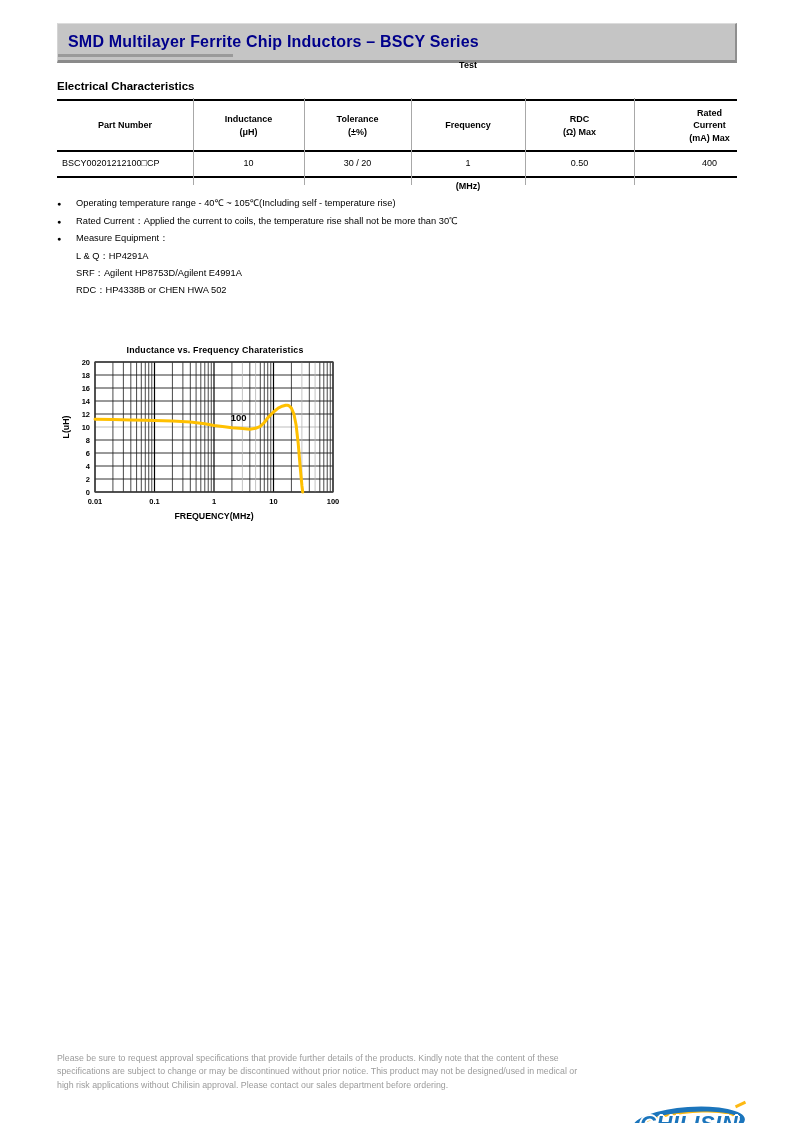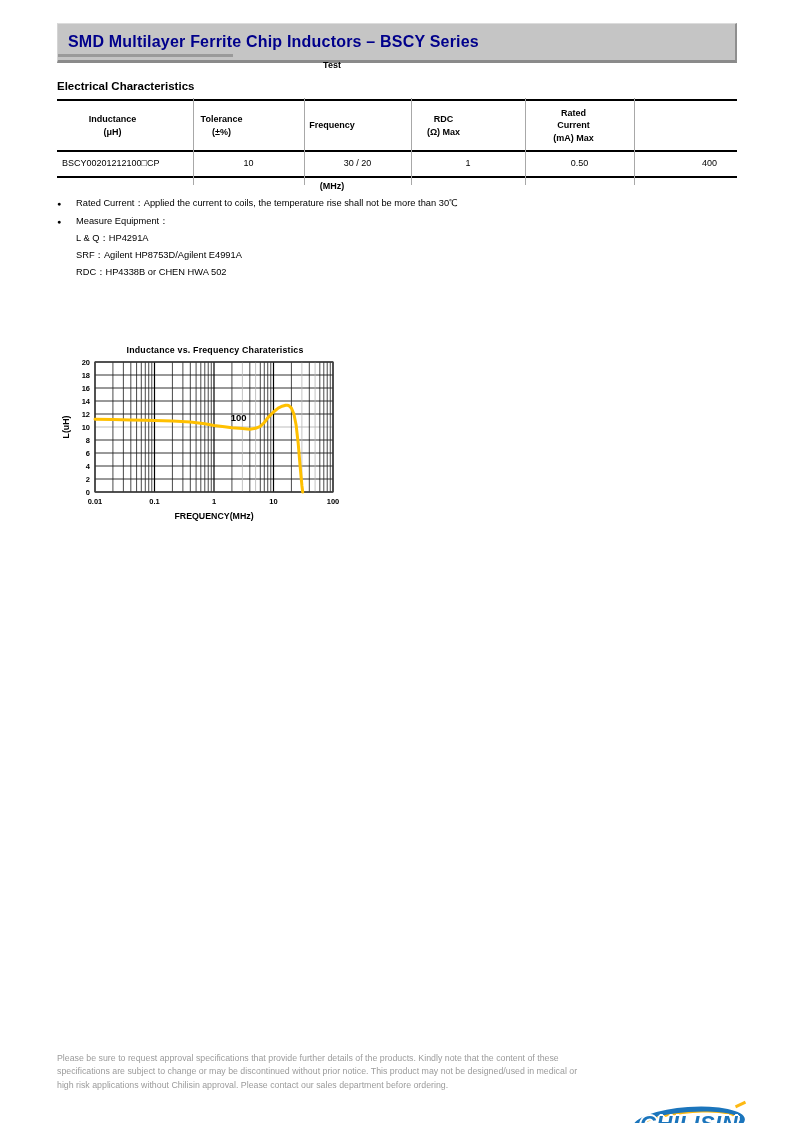--- a/index.html
+++ b/index.html
@@ -69,20 +69,23 @@
 
   <div class="header-bar">
     <div class="header-title">SMD Multilayer Ferrite Chip Inductors – BSCY Series</div>
   </div>
   <div class="header-shadow"></div>
 
   <h2 class="sec-title">Electrical Characteristics</h2>
 
   <div class="etable">
     <div class="et-head">
+      <div class="et-cell c0">
+        <div>Part Number</div>
+      </div>
       <div class="et-cell c1">
         <div>Inductance</div>
         <div>(μH)</div>
       </div>
       <div class="et-cell c2">
         <div>Tolerance</div>
         <div>(±%)</div>
       </div>
       <div class="et-cell c3">
         <div>Test</div>
@@ -108,20 +111,24 @@
     </div>
     <div class="et-sep s1"></div>
     <div class="et-sep s2"></div>
     <div class="et-sep s3"></div>
     <div class="et-sep s4"></div>
     <div class="et-sep s5"></div>
   </div>
 
 
   <div class="bullets">
+    <div class="bullet-line">
+      <span class="bullet">●</span>
+      <span>Operating temperature range - 40℃ ~ 105℃(Including self - temperature rise)</span>
+    </div>
     <div class="bullet-line">
       <span class="bullet">●</span>
       <span>Rated Current：Applied the current to coils, the temperature rise shall not be more than 30℃</span>
     </div>
     <div class="bullet-line">
       <span class="bullet">●</span>
       <span>Measure Equipment：</span>
     </div>
     <div class="sub-line">L &amp; Q：HP4291A</div>
     <div class="sub-line">SRF：Agilent HP8753D/Agilent E4991A</div>

